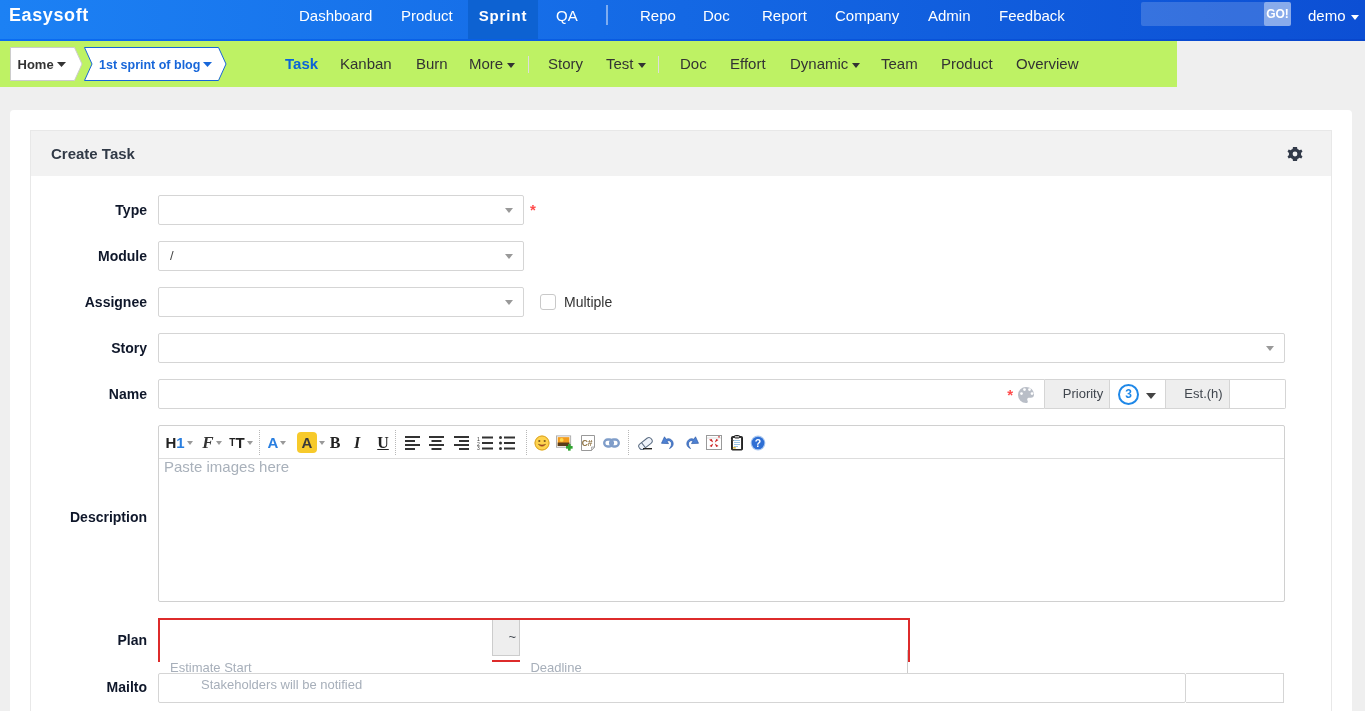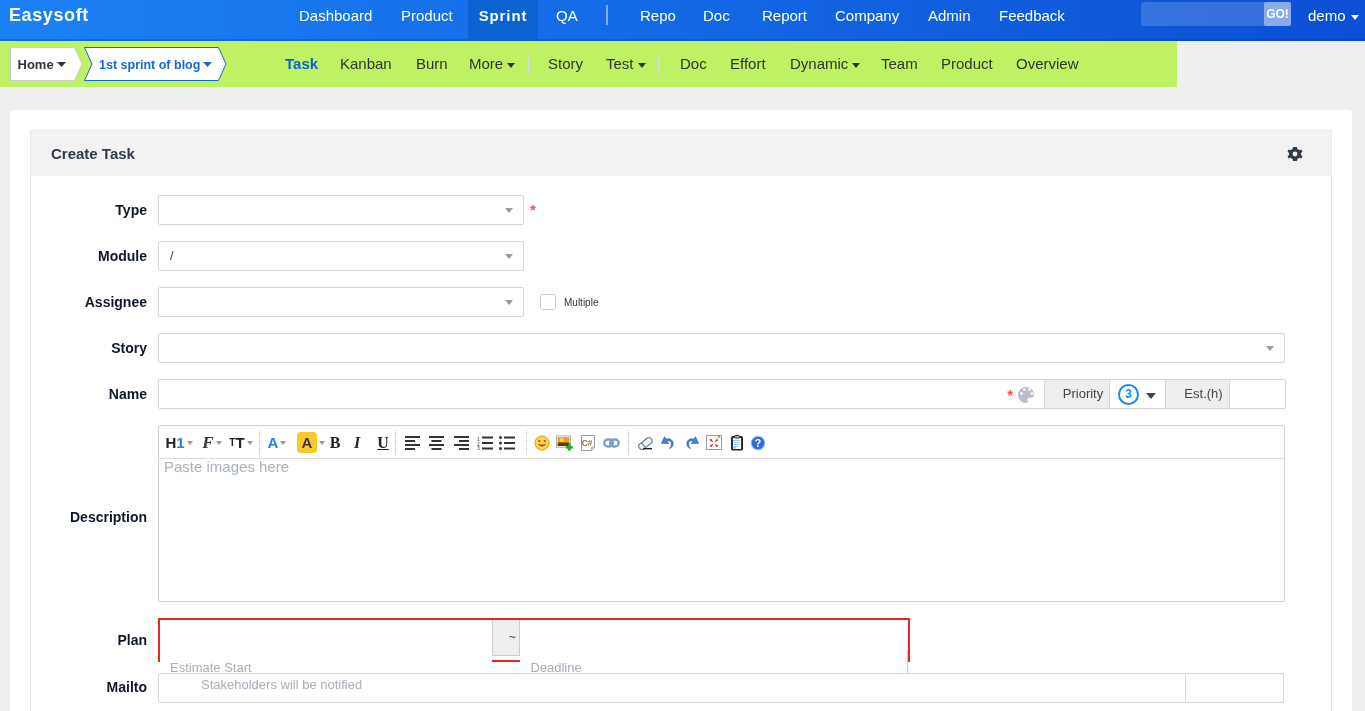--- a/index.html
+++ b/index.html
@@ -130,21 +130,21 @@
               <div class="sel">/<div class="sc"></div></div>
             </div>
         </div>
         <div class="frow">
           <div class="flabel">Assignee</div>
           <div class="fctrl">
               <div class="sel">
                 <div class="sc"></div>
               </div>
             <div class="checkbox" style="margin-left:16px"></div>
-            <span style="font-size:10px;color:#333;margin-left:8px">Multiple</span>
+            <span style="font-size:14px;color:#333;margin-left:8px">Multiple</span>
           </div>
         </div>
         <div class="frow">
           <div class="flabel">Story</div>
           <div class="fctrl">
               <div class="sel" style="width:1127px">
                 <div class="sc"></div>
               </div>
             </div>
         </div>

